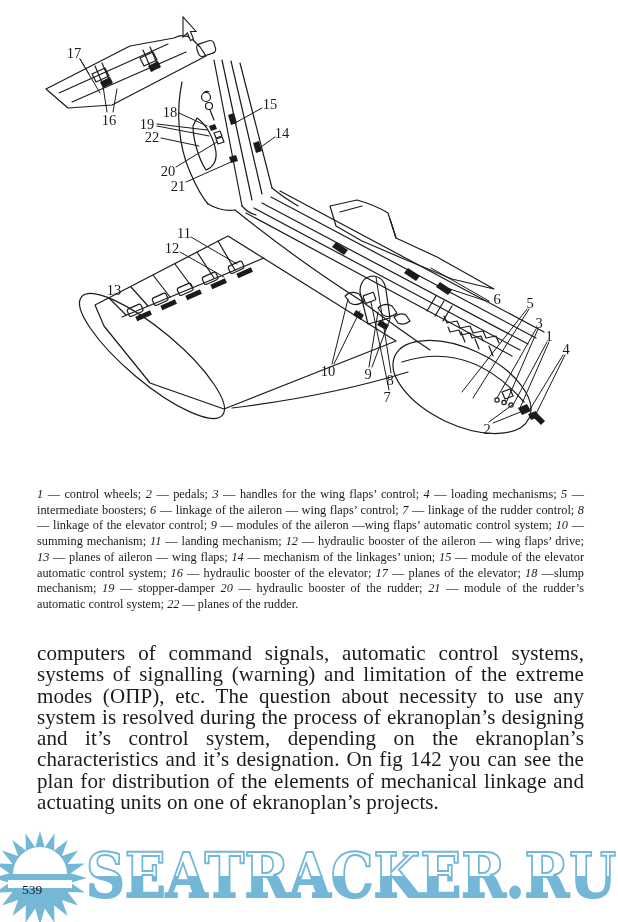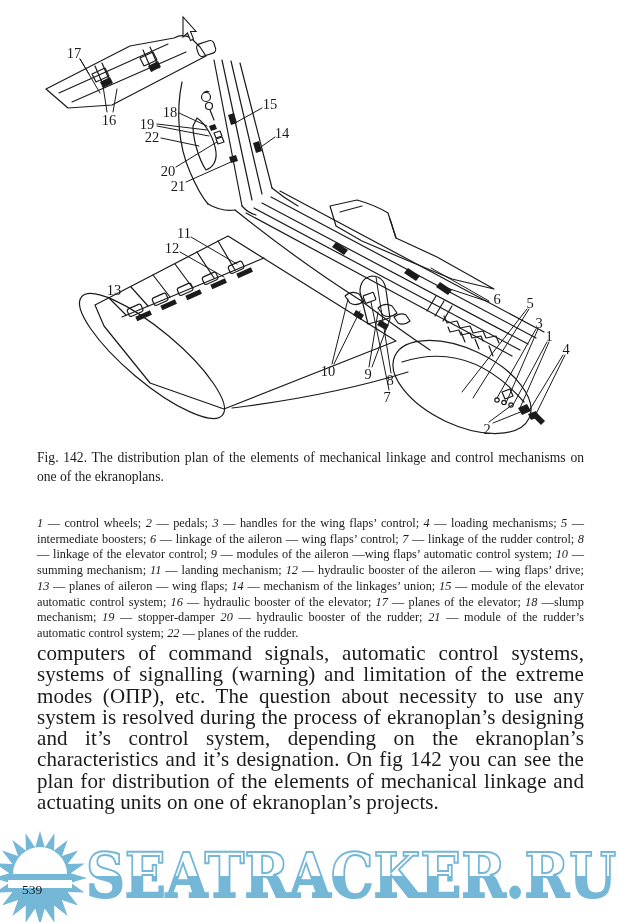--- a/index.html
+++ b/index.html
@@ -4,21 +4,21 @@
 <style>
   html,body{margin:0;padding:0;}
   body{
     width:618px;height:922px;position:relative;background:#ffffff;
     font-family:"Liberation Serif", serif;color:#1b1b1b;overflow:hidden;
   }
   .page{position:absolute;inset:0;padding-left:12px;}
   .diagram{position:absolute;left:0;top:0;z-index:2;}
   .textcol{position:absolute;left:37px;width:547px;z-index:2;}
   .caption{top:448px;font-size:13.6px;line-height:19px;text-align:justify;}
-  .legend{top:516px;font-size:12.3px;line-height:15.7px;text-align:justify;}
+  .legend{top:487px;font-size:12.3px;line-height:15.7px;text-align:justify;}
   .legend i{font-style:italic;}
   .bodytext{top:643px;font-size:21px;line-height:21.3px;text-align:justify;letter-spacing:.1px;}
   .bodytext p{margin:0;}
   .bodytext p.ind{text-indent:20px;}
   .pagenum{position:absolute;left:22px;top:882px;font-size:13.5px;z-index:3;}
   .watermark{position:absolute;left:0;top:828px;z-index:1;}
   svg{display:block;}
 </style>
 </head>
 <body>
@@ -201,21 +201,20 @@
           <text x="566" y="354" text-anchor="middle" font-family="Liberation Serif, serif" font-size="14.5" fill="#1b1b1b" stroke="none">4</text>
           <line x1="489" y1="422" x2="512" y2="405" stroke="#1b1b1b" stroke-width="1"></line>
           <line x1="493" y1="423" x2="523" y2="411" stroke="#1b1b1b" stroke-width="1"></line>
           <text x="487" y="434" text-anchor="middle" font-family="Liberation Serif, serif" font-size="14.5" fill="#1b1b1b" stroke="none">2</text>
         </g>
     </g>
 
     <path d="M183,17 L183,37 L187.5,33 L190.5,40.5 L193.5,39 L190.5,31.5 L196,31.5 Z" fill="#ffffff" stroke="#1b1b1b" stroke-width="1.1"></path>
   </svg>
 
-  <div class="textcol caption">Fig. 142. The distribution plan of the elements of mechanical linkage and control mechanisms on one of the ekranoplans.</div>
 
   <div class="textcol legend" id="legend"><span><i>1</i> — control wheels; </span><span><i>2</i> — pedals; </span><span><i>3</i> — handles for the wing flaps’ control; </span><span><i>4</i> — loading mechanisms; </span><span><i>5</i> — intermediate boosters; </span><span><i>6</i> — linkage of the aileron — wing flaps’ control; </span><span><i>7</i> — linkage of the rudder control; </span><span><i>8</i> — linkage of the elevator control; </span><span><i>9</i> — modules of the aileron —wing flaps’ automatic control system; </span><span><i>10</i> — summing mechanism; </span><span><i>11</i> — landing mechanism; </span><span><i>12</i> — hydraulic booster of the aileron — wing flaps’ drive; </span><span><i>13</i> — planes of aileron — wing flaps; </span><span><i>14</i> — mechanism of the linkages’ union; </span><span><i>15</i> — module of the elevator automatic control system; </span><span><i>16</i> — hydraulic booster of the elevator; </span><span><i>17</i> — planes of the elevator; </span><span><i>18</i> —slump mechanism; </span><span><i>19</i> — stopper-damper </span><span><i>20</i> — hydraulic booster of the rudder; </span><span><i>21</i> — module of the rudder’s automatic control system; </span><span><i>22</i> — planes of the rudder.</span></div>
 
   <div class="textcol bodytext" id="bodytext">
       <p class="">computers of command signals, automatic control systems, systems of signalling (warning) and limitation of the extreme modes (ОПР), etc. The question about necessity to use any system is resolved during the process of ekranoplan’s designing and it’s control system, depending on the ekranoplan’s characteristics and it’s designation. On fig 142 you can see the plan for distribution of the elements of mechanical linkage and actuating units on one of ekranoplan’s projects.</p>
     </div>
 
   <svg class="watermark" width="618" height="94" viewBox="0 0 618 94">
     <defs>
       <linearGradient id="wm-fill" x1="0" y1="0" x2="0" y2="1">

